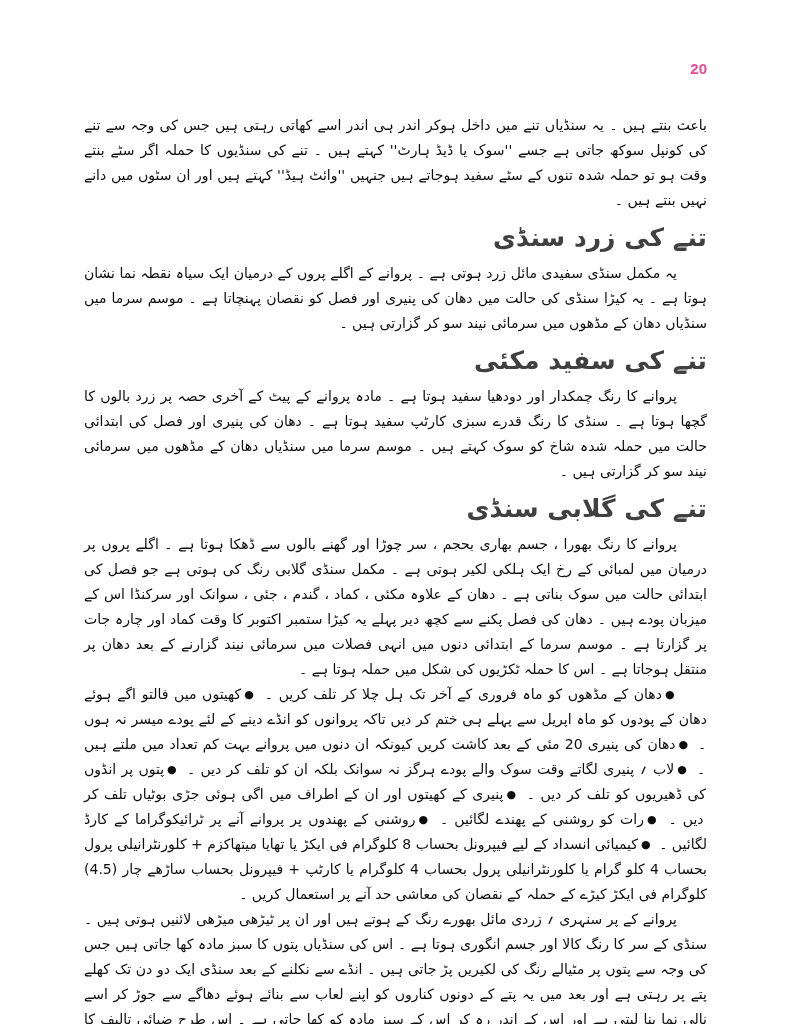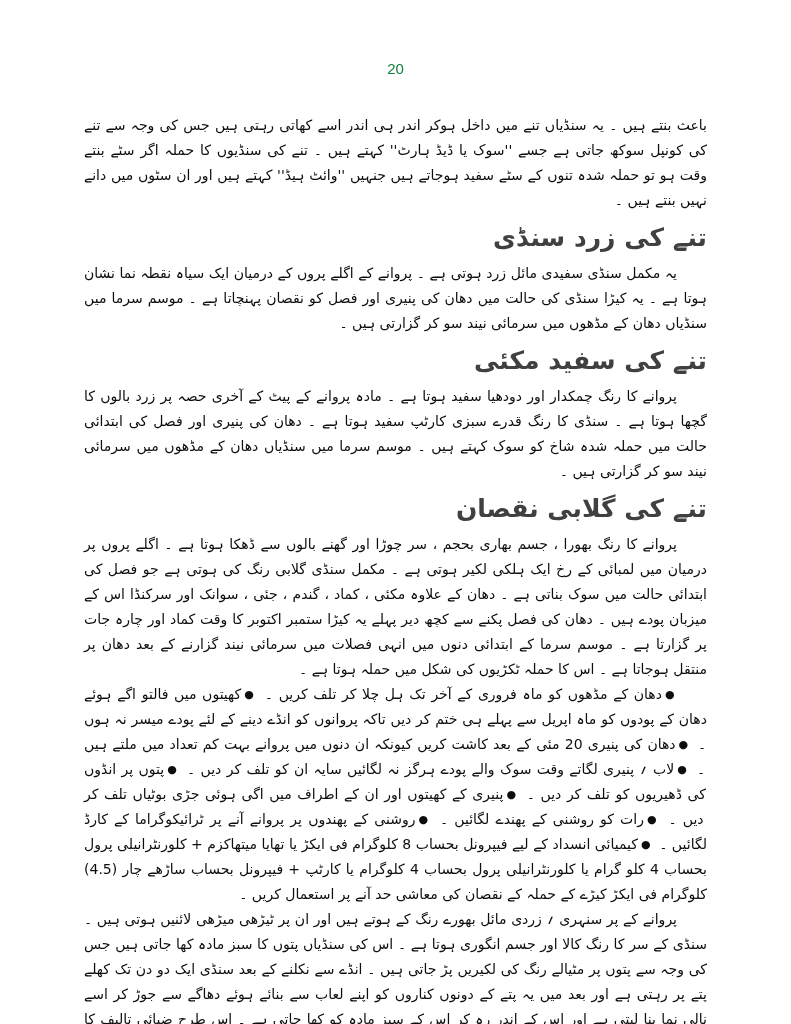--- a/index.html
+++ b/index.html
@@ -11,25 +11,25 @@
     margin: 0 auto;
     background: #ffffff;
     color: #111111;
     font-family: "DejaVu Sans", sans-serif;
     overflow: hidden;
   }
   .page-inner {
     padding: 60px 84px 0 84px;
   }
   .page-number {
-    text-align: center;
+    text-align: right;
     font-family: "Liberation Sans", sans-serif;
-    font-weight: normal;
+    font-weight: bold;
     font-size: 15px;
-    color: #15803d;
+    color: #ec4899;
     margin-bottom: 36px;
   }
   .urdu {
     direction: rtl;
     unicode-bidi: embed;
     text-align: justify;
     font-size: 14px;
     line-height: 25px;
     color: #0d0d0d;
   }
@@ -69,29 +69,29 @@
     <div class="page-number">20</div>
 
     <p class="urdu">باعث بنتے ہیں ۔ یہ سنڈیاں تنے میں داخل ہوکر اندر ہی اندر اسے کھاتی رہتی ہیں جس کی وجہ سے تنے کی کونپل سوکھ جاتی ہے جسے ''سوک یا ڈیڈ ہارٹ'' کہتے ہیں ۔ تنے کی سنڈیوں کا حملہ اگر سٹے بنتے وقت ہو تو حملہ شدہ تنوں کے سٹے سفید ہوجاتے ہیں جنہیں ''وائٹ ہیڈ'' کہتے ہیں اور ان سٹوں میں دانے نہیں بنتے ہیں ۔</p>
 
     <h2 class="section-heading">تنے کی زرد سنڈی</h2>
     <p class="urdu indent">یہ مکمل سنڈی سفیدی مائل زرد ہوتی ہے ۔ پروانے کے اگلے پروں کے درمیان ایک سیاہ نقطہ نما نشان ہوتا ہے ۔ یہ کیڑا سنڈی کی حالت میں دھان کی پنیری اور فصل کو نقصان پہنچاتا ہے ۔ موسم سرما میں سنڈیاں دھان کے مڈھوں میں سرمائی نیند سو کر گزارتی ہیں ۔</p>
 
     <h2 class="section-heading">تنے کی سفید مکئی</h2>
     <p class="urdu indent">پروانے کا رنگ چمکدار اور دودھیا سفید ہوتا ہے ۔ مادہ پروانے کے پیٹ کے آخری حصہ پر زرد بالوں کا گچھا ہوتا ہے ۔ سنڈی کا رنگ قدرے سبزی کارٹپ سفید ہوتا ہے ۔ دھان کی پنیری اور فصل کی ابتدائی حالت میں حملہ شدہ شاخ کو سوک کہتے ہیں ۔ موسم سرما میں سنڈیاں دھان کے مڈھوں میں سرمائی نیند سو کر گزارتی ہیں ۔</p>
 
-    <h2 class="section-heading">تنے کی گلابی نقصان</h2>
+    <h2 class="section-heading">تنے کی گلابی سنڈی</h2>
     <p class="urdu indent">پروانے کا رنگ بھورا ، جسم بھاری بحجم ، سر چوڑا اور گھنے بالوں سے ڈھکا ہوتا ہے ۔ اگلے پروں پر درمیان میں لمبائی کے رخ ایک ہلکی لکیر ہوتی ہے ۔ مکمل سنڈی گلابی رنگ کی ہوتی ہے جو فصل کی ابتدائی حالت میں سوک بناتی ہے ۔ دھان کے علاوہ مکئی ، کماد ، گندم ، جئی ، سوانک اور سرکنڈا اس کے میزبان پودے ہیں ۔ دھان کی فصل پکنے سے کچھ دیر پہلے یہ کیڑا ستمبر اکتوبر کا وقت کماد اور چارہ جات پر گزارتا ہے ۔ موسم سرما کے ابتدائی دنوں میں انہی فصلات میں سرمائی نیند گزارنے کے بعد دھان پر منتقل ہوجاتا ہے ۔ اس کا حملہ ٹکڑیوں کی شکل میں حملہ ہوتا ہے ۔</p>
 
 
     <p class="urdu indent">
       <span class="bullet-item"><span class="bullet-marker">●</span><span class="bullet-text">دھان کے مڈھوں کو ماہ فروری کے آخر تک ہل چلا کر تلف کریں ۔</span></span>
       <span class="bullet-item"><span class="bullet-marker">●</span><span class="bullet-text">کھیتوں میں فالتو اگے ہوئے دھان کے پودوں کو ماہ اپریل سے پہلے ہی ختم کر دیں تاکہ پروانوں کو انڈے دینے کے لئے پودے میسر نہ ہوں ۔</span></span>
       <span class="bullet-item"><span class="bullet-marker">●</span><span class="bullet-text">دھان کی پنیری 20 مئی کے بعد کاشت کریں کیونکہ ان دنوں میں پروانے بہت کم تعداد میں ملتے ہیں ۔</span></span>
-      <span class="bullet-item"><span class="bullet-marker">●</span><span class="bullet-text">لاب ؍ پنیری لگاتے وقت سوک والے پودے ہرگز نہ لگائیں سایہ ان کو تلف کر دیں ۔</span></span>
+      <span class="bullet-item"><span class="bullet-marker">●</span><span class="bullet-text">لاب ؍ پنیری لگاتے وقت سوک والے پودے ہرگز نہ سوانک بلکہ ان کو تلف کر دیں ۔</span></span>
       <span class="bullet-item"><span class="bullet-marker">●</span><span class="bullet-text">پتوں پر انڈوں کی ڈھیریوں کو تلف کر دیں ۔</span></span>
       <span class="bullet-item"><span class="bullet-marker">●</span><span class="bullet-text">پنیری کے کھیتوں اور ان کے اطراف میں اگی ہوئی جڑی بوٹیاں تلف کر دیں ۔</span></span>
       <span class="bullet-item"><span class="bullet-marker">●</span><span class="bullet-text">رات کو روشنی کے پھندے لگائیں ۔</span></span>
       <span class="bullet-item"><span class="bullet-marker">●</span><span class="bullet-text">روشنی کے پھندوں پر پروانے آنے پر ٹرائیکوگراما کے کارڈ لگائیں ۔</span></span>
       <span class="bullet-item"><span class="bullet-marker">●</span><span class="bullet-text">کیمیائی انسداد کے لیے فیپرونل بحساب 8 کلوگرام فی ایکڑ یا تھایا میتھاکزم + کلورنٹرانیلی پرول بحساب 4 کلو گرام یا کلورنٹرانیلی پرول بحساب 4 کلوگرام یا کارٹپ + فیپرونل بحساب ساڑھے چار (4.5) کلوگرام فی ایکڑ کیڑے کے حملہ کے نقصان کی معاشی حد آنے پر استعمال کریں ۔</span></span>
     </p>
 
     <p class="urdu indent">پروانے کے پر سنہری ؍ زردی مائل بھورے رنگ کے ہوتے ہیں اور ان پر ٹیڑھی میڑھی لائنیں ہوتی ہیں ۔ سنڈی کے سر کا رنگ کالا اور جسم انگوری ہوتا ہے ۔ اس کی سنڈیاں پتوں کا سبز مادہ کھا جاتی ہیں جس کی وجہ سے پتوں پر مٹیالے رنگ کی لکیریں پڑ جاتی ہیں ۔ انڈے سے نکلنے کے بعد سنڈی ایک دو دن تک کھلے پتے پر رہتی ہے اور بعد میں یہ پتے کے دونوں کناروں کو اپنے لعاب سے بنائے ہوئے دھاگے سے جوڑ کر اسے نالی نما بنا لیتی ہے اور اس کے اندر رہ کر اس کے سبز مادہ کو کھا جاتی ہے ۔ اس طرح ضیائی تالیف کا عمل متاثر ہوتا ہے اور خوراک بننے کا عمل کم ہو جاتا ہے ۔ اس کا حملہ ٹکڑیوں میں حملہ ہوتا ہے ۔ سایہ دار جگہ میں حملہ زیادہ ہوتا ہے ۔</p>
 
   </div>

